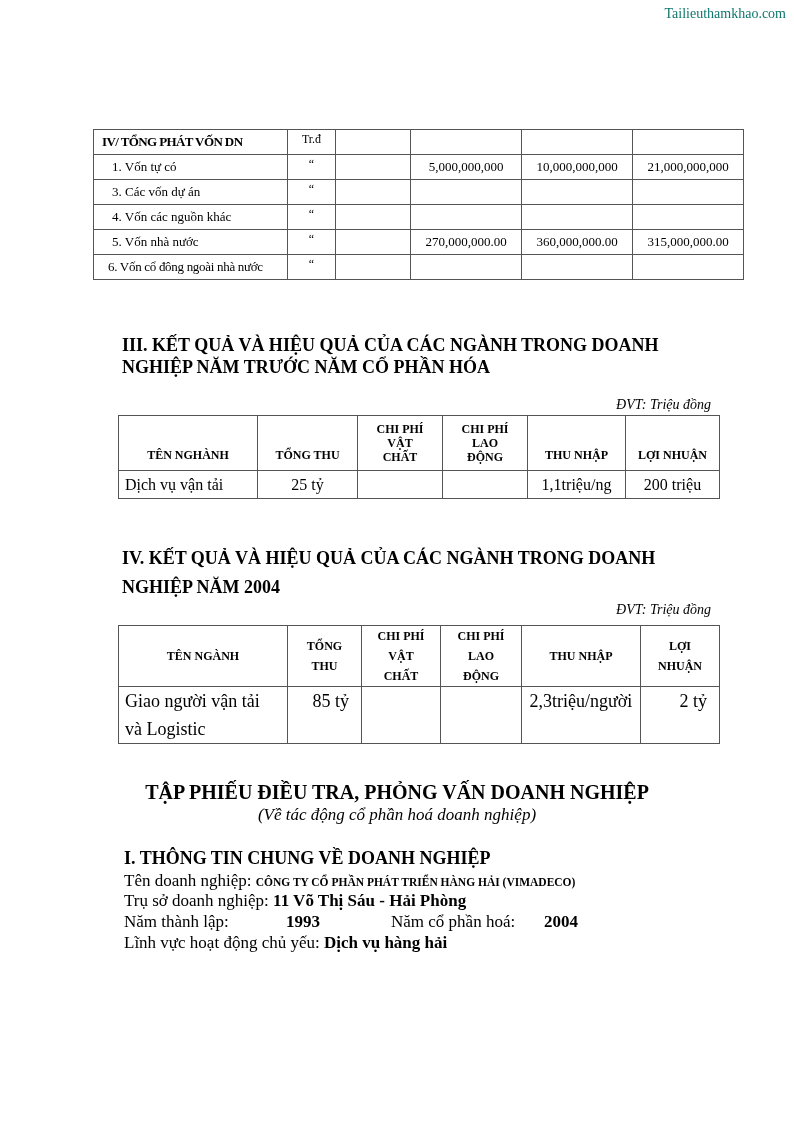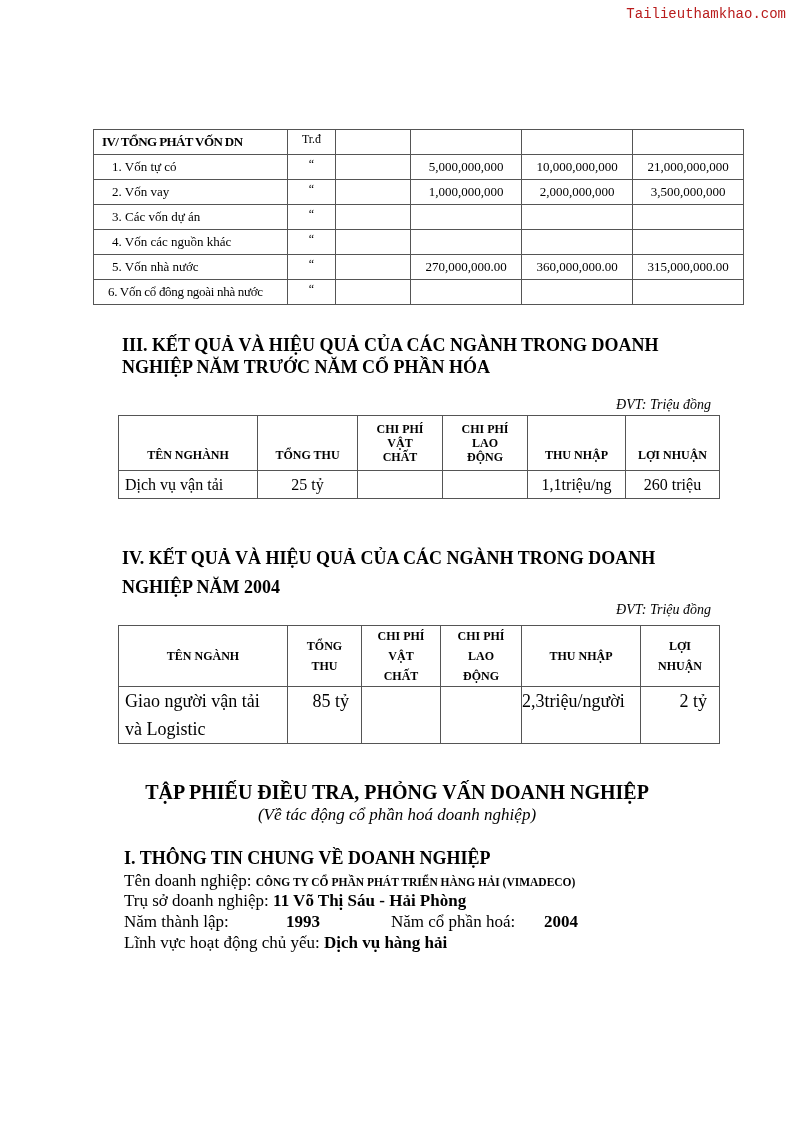--- a/index.html
+++ b/index.html
@@ -2,22 +2,22 @@
 <html><head>
 <meta charset="utf-8">
 <style>
   html, body { margin: 0; padding: 0; background: #ffffff; }
   body {
     width: 794px; height: 1123px; position: relative; overflow: hidden;
     font-family: "Liberation Serif", "DejaVu Serif", serif; color: #000;
   }
   .watermark {
     position: absolute; top: 6px; right: 8px;
-    font-family: Liberation Mono, monospace;
-    font-size: 14px; color: #b91c1c; letter-spacing: 0px;
+    font-family: Liberation Serif, serif;
+    font-size: 14px; color: #0f766e; letter-spacing: 0px;
   }
   table { border-collapse: collapse; position: absolute; table-layout: fixed; }
   td, th { border: 1px solid #555; padding: 0; vertical-align: middle; }
 
   
   #t1 { left: 93px; top: 129px; width: 650px; font-size: 13px; }
   #t1 td { height: 22px; }
   #t1 .lbl { padding-left: 18px; }
   #t1 .lbl.head { font-weight: bold; padding-left: 8px; letter-spacing: -0.6px; }
   #t1 .lbl.six { padding-left: 14px; letter-spacing: -0.3px; }
@@ -38,21 +38,21 @@
   #t2 th.bottom { vertical-align: bottom; padding-bottom: 8px; }
   #t2 td { font-size: 16px; height: 27px; text-align: center; margin-top: 44px; }
   #t2 td.name { text-align: left; padding-left: 6px; }
 
   
   #t3 { left: 118px; top: 625px; width: 601px; }
   #t3 th { font-size: 12px; font-weight: bold; text-align: center; line-height: 20px; height: 59px; }
   #t3 td { font-size: 18px; height: 55px; vertical-align: top; line-height: 28px; }
   #t3 td.name { text-align: left; padding-left: 6px; }
   #t3 td.r { text-align: right; padding-right: 12px; }
-  #t3 td.c { text-align: left; }
+  #t3 td.c { text-align: center; }
 
   .survey-title {
     position: absolute; left: 0; width: 794px; top: 781px; text-align: center;
     font-weight: bold; font-size: 20px;
   }
   .survey-sub {
     position: absolute; left: 0; width: 794px; top: 805px; text-align: center;
     font-style: italic; font-size: 17px;
   }
   .info-title {
@@ -89,28 +89,20 @@
   </tr>
   <tr>
     <td class="lbl">1. Vốn tự có</td>
     <td class="unit">“</td>
     <td class="num"></td>
     <td class="num">5,000,000,000</td>
     <td class="num">10,000,000,000</td>
     <td class="num">21,000,000,000</td>
   </tr>
   <tr>
-    <td class="lbl">2. Vốn vay</td>
-    <td class="unit">“</td>
-    <td class="num"></td>
-    <td class="num">1,000,000,000</td>
-    <td class="num">2,000,000,000</td>
-    <td class="num">3,500,000,000</td>
-  </tr>
-  <tr>
     <td class="lbl">3. Các vốn dự án</td>
     <td class="unit">“</td>
     <td class="num"></td>
     <td class="num"></td>
     <td class="num"></td>
     <td class="num"></td>
   </tr>
   <tr>
     <td class="lbl">4. Vốn các nguồn khác</td>
     <td class="unit">“</td>
@@ -167,21 +159,21 @@
     </th>
     <th class="bottom">THU NHẬP</th>
     <th class="bottom">LỢI NHUẬN</th>
   </tr>
   <tr>
     <td class="name">Dịch vụ vận tải</td>
     <td>25 tỷ</td>
     <td></td>
     <td></td>
     <td>1,1triệu/ng</td>
-    <td>260 triệu</td>
+    <td>200 triệu</td>
   </tr>
 </tbody>
   </table>
 
 <div class="section-title" style="top:547px;">IV. KẾT QUẢ VÀ HIỆU QUẢ CỦA CÁC NGÀNH TRONG DOANH</div>
 <div class="section-title" style="top:576px;">NGHIỆP NĂM 2004</div>
 <div class="dvt" style="top:602px;">ĐVT: Triệu đồng</div>
 
 <table id="t3">
   <colgroup>

